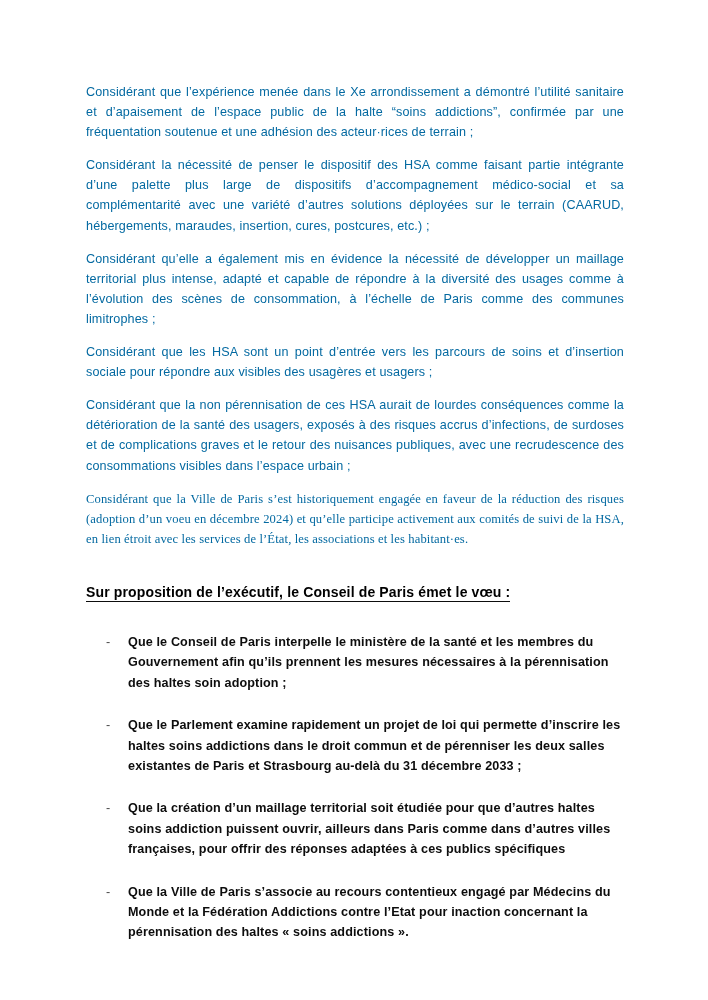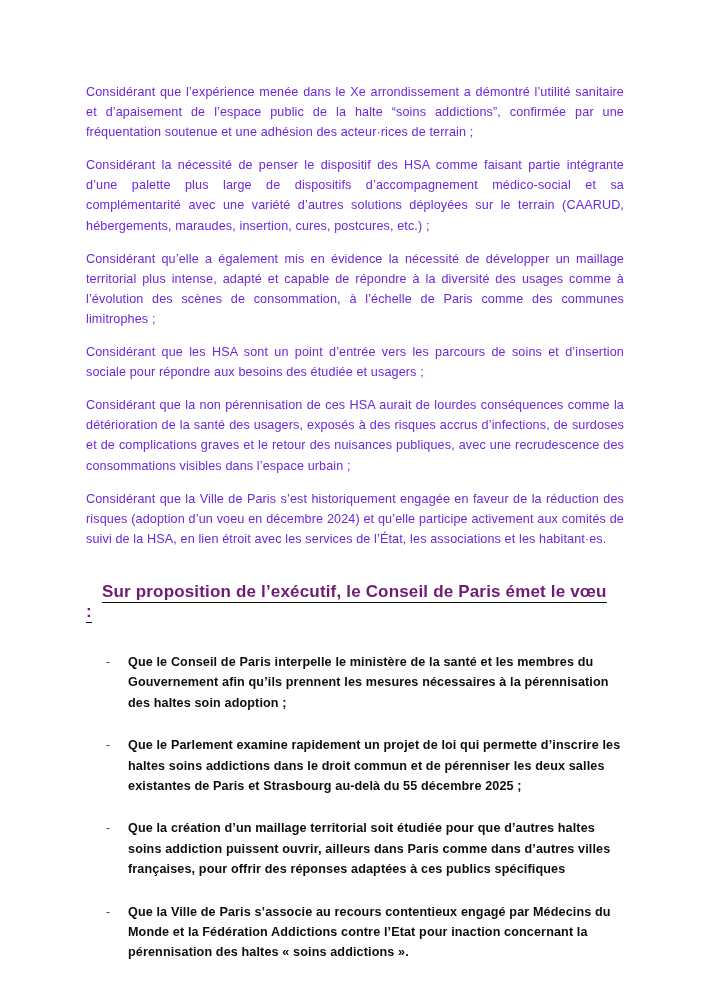--- a/index.html
+++ b/index.html
@@ -28,39 +28,40 @@
     width: 538px;
   }
 
   p.para {
     margin: 0 0 13px 0;
     font-size: 12.6px;
     line-height: 20.1px;
     text-align: justify;
     text-justify: inter-word;
     letter-spacing: 0.01em;
-    color: #6d28d9;
+    color: #0369a1;
   }
 
   p.para:last-child {
     margin-bottom: 0;
+    font-family: Liberation Serif, serif;
   }
 
   .heading-wrap {
     margin-top: 33px;
     width: 538px;
   }
 
   h2.heading {
-    margin: 16px;
-    font-size: 17px;
+    margin: 0;
+    font-size: 14px;
     line-height: 20px;
     font-weight: bold;
     letter-spacing: 0.01em;
-    color: #701a75;
+    color: #000000;
     display: inline;
     border-bottom: 1.3px solid #0d0d0d;
     padding-bottom: 1px;
   }
 
   ul.voeu-list {
     list-style: none;
     margin: 30px 0 0 0;
     padding: 0;
     width: 538px;
@@ -98,37 +99,37 @@
 </style>
 </head>
 <body>
 
 <div class="page">
 
   <div class="body-block">
     <p class="para">Considérant que l’expérience menée dans le Xe arrondissement a démontré l’utilité sanitaire et d’apaisement de l’espace public de la halte “soins addictions”, confirmée par une fréquentation soutenue et une adhésion des acteur·rices de terrain ;</p>
     <p class="para">Considérant la nécessité de penser le dispositif des HSA comme faisant partie intégrante d’une palette plus large de dispositifs d’accompagnement médico-social et sa complémentarité avec une variété d’autres solutions déployées sur le terrain (CAARUD, hébergements, maraudes, insertion, cures, postcures, etc.) ;</p>
     <p class="para">Considérant qu’elle a également mis en évidence la nécessité de développer un maillage territorial plus intense, adapté et capable de répondre à la diversité des usages comme à l’évolution des scènes de consommation, à l’échelle de Paris comme des communes limitrophes ;</p>
-    <p class="para">Considérant que les HSA sont un point d’entrée vers les parcours de soins et d’insertion sociale pour répondre aux besoins des étudiée et usagers ;</p>
+    <p class="para">Considérant que les HSA sont un point d’entrée vers les parcours de soins et d’insertion sociale pour répondre aux visibles des usagères et usagers ;</p>
     <p class="para">Considérant que la non pérennisation de ces HSA aurait de lourdes conséquences comme la détérioration de la santé des usagers, exposés à des risques accrus d’infections, de surdoses et de complications graves et le retour des nuisances publiques, avec une recrudescence des consommations visibles dans l’espace urbain ;</p>
     <p class="para">Considérant que la Ville de Paris s’est historiquement engagée en faveur de la réduction des risques (adoption d’un voeu en décembre 2024) et qu’elle participe activement aux comités de suivi de la HSA, en lien étroit avec les services de l’État, les associations et les habitant·es.</p>
   </div>
 
   <div class="heading-wrap">
     <h2 class="heading">Sur proposition de l’exécutif, le Conseil de Paris émet le vœu :</h2>
   </div>
 
   <ul class="voeu-list">
     <li class="voeu-item">
       <span class="bullet-dash">-</span>
       <span class="item-text">Que le Conseil de Paris interpelle le ministère de la santé et les membres du Gouvernement afin qu’ils prennent les mesures nécessaires à la pérennisation des haltes soin adoption ;</span>
     </li>
     <li class="voeu-item">
       <span class="bullet-dash">-</span>
-      <span class="item-text">Que le Parlement examine rapidement un projet de loi qui permette d’inscrire les haltes soins addictions dans le droit commun et de pérenniser les deux salles existantes de Paris et Strasbourg au-delà du 55 décembre 2025 ;</span>
+      <span class="item-text">Que le Parlement examine rapidement un projet de loi qui permette d’inscrire les haltes soins addictions dans le droit commun et de pérenniser les deux salles existantes de Paris et Strasbourg au-delà du 31 décembre 2033 ;</span>
     </li>
     <li class="voeu-item">
       <span class="bullet-dash">-</span>
       <span class="item-text">Que la création d’un maillage territorial soit étudiée pour que d’autres haltes soins addiction puissent ouvrir, ailleurs dans Paris comme dans d’autres villes françaises, pour offrir des réponses adaptées à ces publics spécifiques</span>
     </li>
     <li class="voeu-item">
       <span class="bullet-dash">-</span>
       <span class="item-text">Que la Ville de Paris s’associe au recours contentieux engagé par Médecins du Monde et la Fédération Addictions contre l’Etat pour inaction concernant la pérennisation des haltes « soins addictions ».</span>
     </li>
   </ul>

